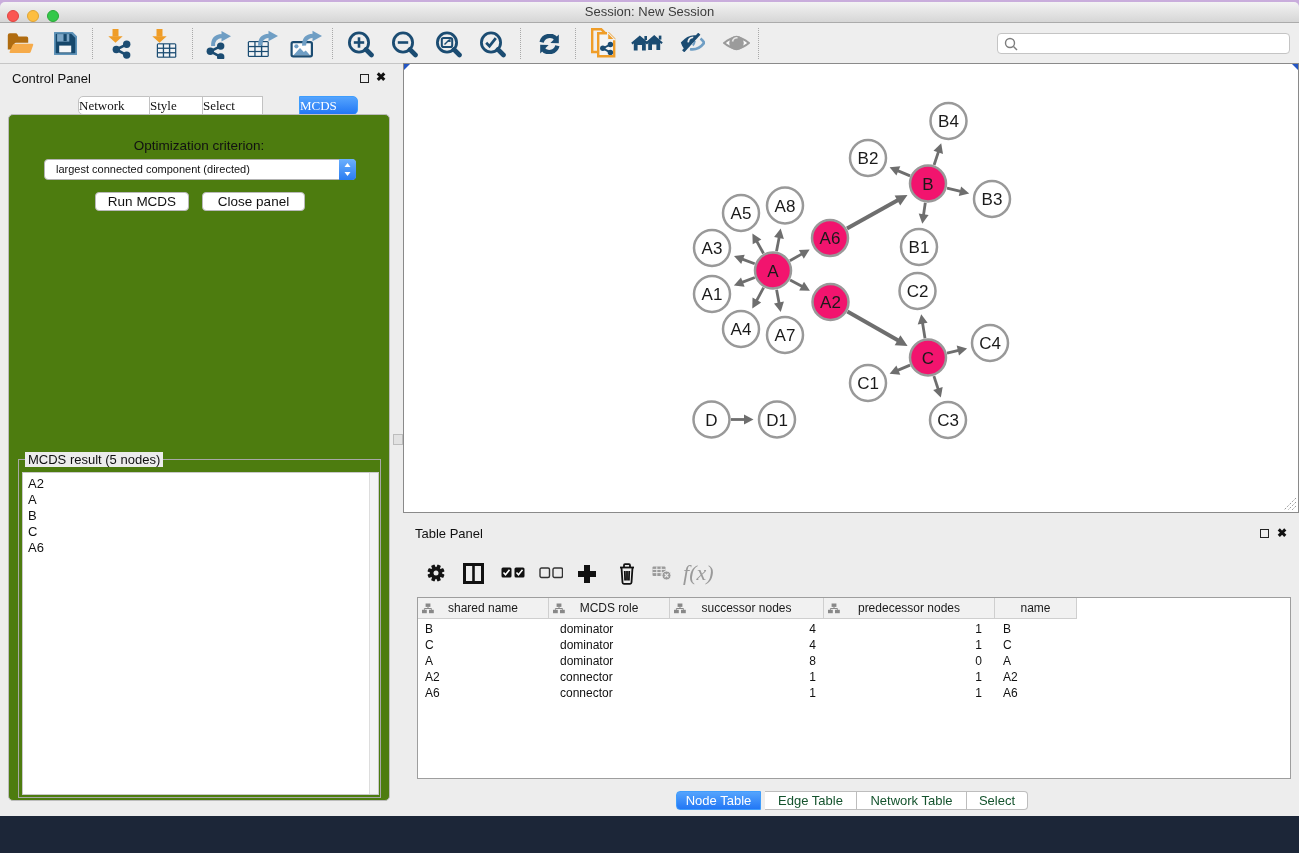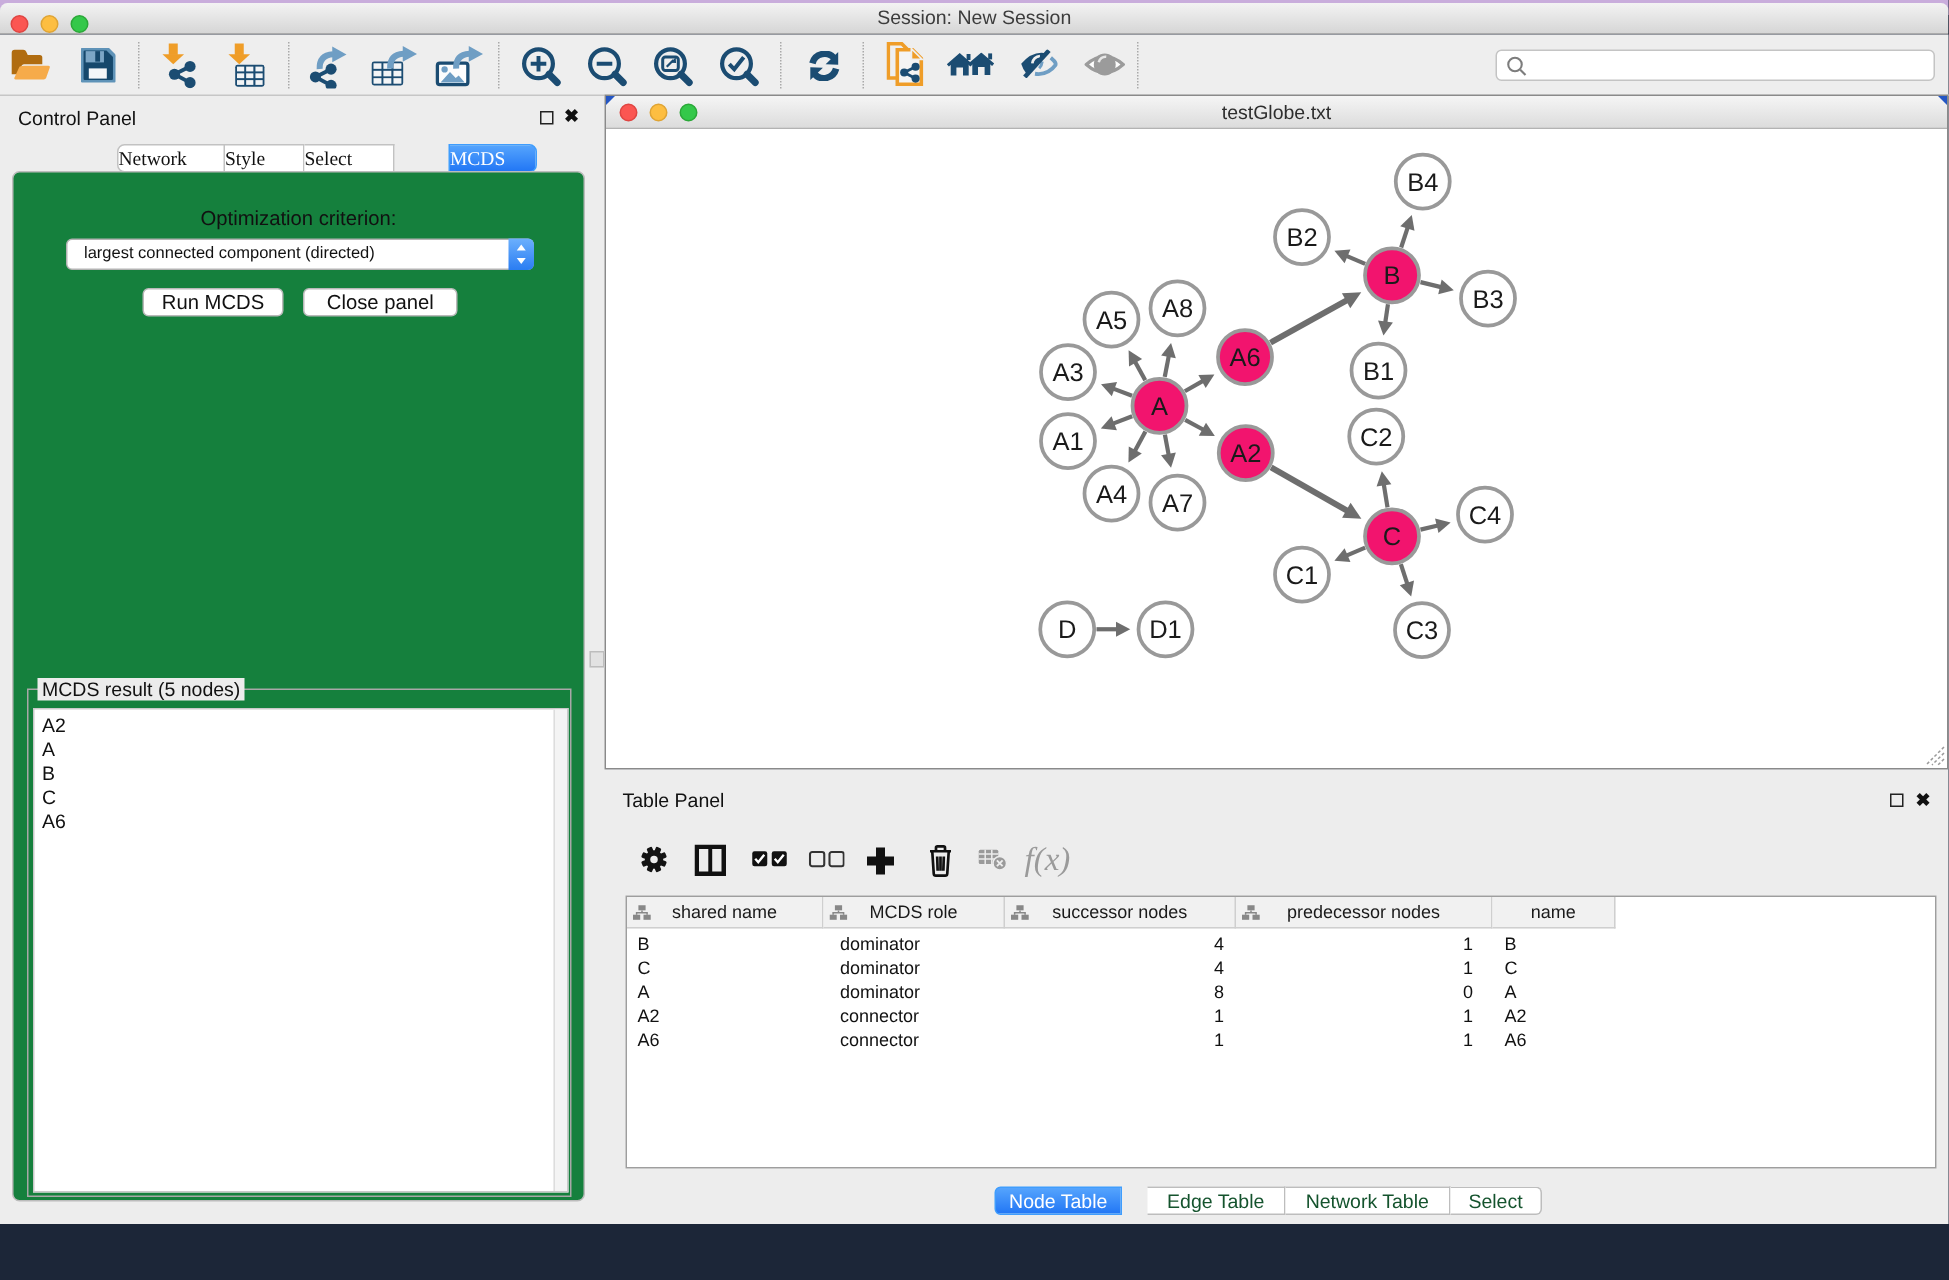--- a/index.html
+++ b/index.html
@@ -25,21 +25,21 @@
 #leftpanel { left:0; top:64px; width:404px; height:752px; background:#ededed; }
 #cp-title { position:absolute; left:12px; top:7px; font-size:13px; color:#111; }
 .winbtn-sq { position:absolute; width:9px; height:9px; border:1.5px solid #222; }
 .winbtn-x { position:absolute; font-size:12px; color:#111; font-weight:bold; }
 .tab { position:absolute; top:32px; height:19px; background:#fff;
   border:1px solid #c2c2c2; font-size:13px; color:#111; text-align:left;
   line-height:17px;font-family:Liberation Serif, serif; }
 #tab-mcds { background:linear-gradient(#55a4fd,#2277f5); color:#fff; border-color:#3f9dfd;
   border-radius:0 5px 5px 0; }
 #cp-body { position:absolute; left:8px; top:50px; width:382px; height:687px;
-  background:#15803d; border:1px solid #bcbcbc; border-radius:5px; }
+  background:#4d7c0f; border:1px solid #bcbcbc; border-radius:5px; }
 #opt-label { position:absolute; left:0; top:23px; width:100%; text-align:center;
   font-size:13.5px; color:#111; }
 #dropdown { position:absolute; left:35px; top:44px; width:312px; height:21px;
   background:#fff; border:1px solid #b3b3b3; border-radius:4px;
   font-size:11px; color:#111; line-height:19px; padding-left:11px; }
 #spinner { position:absolute; right:-1px; top:-1px; width:17px; height:21px;
   background:linear-gradient(#6cb0fd,#2a7df2); border-radius:0 4px 4px 0; }
 .btn { position:absolute; top:77px; height:19px; background:#fff;
   border:1px solid #b9b9b9; border-radius:4px; font-size:13.5px; color:#111;
   text-align:center; line-height:17px; }
@@ -278,25 +278,20 @@
       <div id="groupbox">
         <div id="groupbox-label">MCDS result (5 nodes)</div>
         <div id="listbox">A2<br>A<br>B<br>C<br>A6
           <div id="listscroll"></div>
         </div>
       </div>
     </div>
   </div>
 
   <div id="netwin" class="abs">
-    <div id="net-titlebar">testGlobe.txt
-      <div class="nlight" style="left:9px;background:#fb5652;border:0.5px solid #df4542;"></div>
-      <div class="nlight" style="left:29px;background:#fdbe41;border:0.5px solid #dfa434;"></div>
-      <div class="nlight" style="left:49px;background:#34c84a;border:0.5px solid #2aa838;"></div>
-    </div>
     <svg id="graph" width="894" height="427" style="position:absolute;left:0;top:22px">
 <line x1="359.5" y1="167.5" x2="352.7" y2="155.1" stroke="#6e6e6e" stroke-width="2.8"></line>
 <polygon points="348.4,147.5 357.4,153.4 348.7,158.3" fill="#6e6e6e"></polygon>
 <line x1="372.5" y1="165.3" x2="375.2" y2="151.2" stroke="#6e6e6e" stroke-width="2.8"></line>
 <polygon points="376.7,142.6 379.9,152.9 370.1,151.0" fill="#6e6e6e"></polygon>
 <line x1="350.7" y1="177.8" x2="338.2" y2="173.1" stroke="#6e6e6e" stroke-width="2.8"></line>
 <polygon points="330.0,170.1 340.7,168.7 337.2,178.1" fill="#6e6e6e"></polygon>
 <line x1="350.8" y1="191.5" x2="338.0" y2="196.4" stroke="#6e6e6e" stroke-width="2.8"></line>
 <polygon points="329.9,199.6 337.0,191.5 340.6,200.8" fill="#6e6e6e"></polygon>
 <line x1="359.6" y1="201.6" x2="352.5" y2="214.8" stroke="#6e6e6e" stroke-width="2.8"></line>
@@ -518,19 +513,19 @@
       <div class="td" style="left:142px;top:71px;">connector</div>
       <div class="td" style="left:252px;width:146px;top:71px;text-align:right;">1</div>
       <div class="td" style="left:406px;width:158px;top:71px;text-align:right;">1</div>
       <div class="td" style="left:585px;top:71px;">A2</div>
       <div class="td" style="left:7px;top:87px;">A6</div>
       <div class="td" style="left:142px;top:87px;">connector</div>
       <div class="td" style="left:252px;width:146px;top:87px;text-align:right;">1</div>
       <div class="td" style="left:406px;width:158px;top:87px;text-align:right;">1</div>
       <div class="td" style="left:585px;top:87px;">A6</div>
     </div>
-    <div class="bottomtab" id="bt-node" style="left:259px;width:85px;">Node Table</div>
+    <div class="bottomtab" id="bt-node" style="left:272px;width:85px;">Node Table</div>
     <div class="bottomtab" style="left:361px;width:92px;border-left:none;">Edge Table</div>
     <div class="bottomtab" style="left:453px;width:110px;border-left:none;">Network Table</div>
     <div class="bottomtab" style="left:563px;width:61px;border-left:none;border-radius:0 4px 4px 0;">Select</div>
   </div>
 
 </div>
 
 </body></html>

